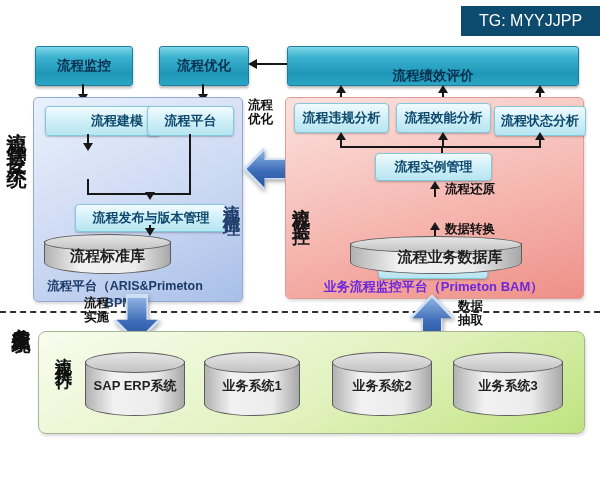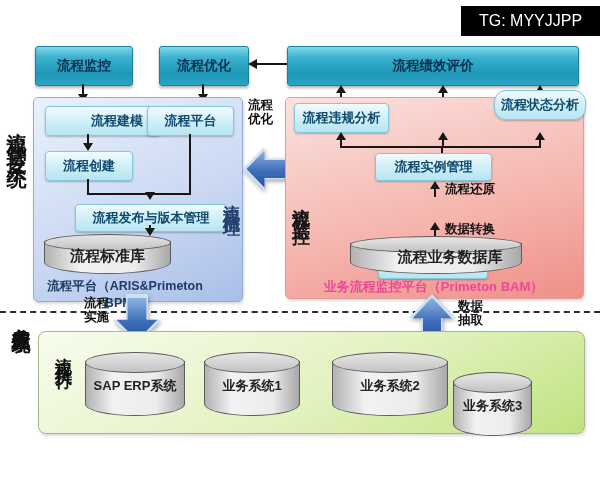--- a/index.html
+++ b/index.html
@@ -59,34 +59,34 @@
 
   .dash{position:absolute;border-top:2px dashed #2d2d2d;}
 
   .darkbar{background:#4a4a4a;color:#fff;display:flex;align-items:center;}
 </style>
 </head>
 <body>
 
 <div id="stage">
 
-  <div class="abs darkbar" style="left:461px;top:6px;width:139px;height:30px;background:#000000;font-size:16px;justify-content:center;">
+  <div class="abs darkbar" style="left:461px;top:6px;width:139px;height:30px;background:#0c4a6e;font-size:16px;justify-content:center;">
     <span>TG: MYYJJPP</span>
   </div>
 
   <div class="abs vtext" style="left:4px;top:116px;font-size:20px;letter-spacing:7px;">流程管控系统</div>
   <div class="abs vtext" style="left:8px;top:313px;font-size:19px;letter-spacing:1px;">业务应用系统</div>
 
   <div class="abs flex teal" style="left:35px;top:46px;width:96px;height:38px;">
     <span>流程监控</span>
   </div>
   <div class="abs flex teal" style="left:159px;top:46px;width:88px;height:38px;">
     <span>流程优化</span>
   </div>
-  <div class="abs flex teal" style="left:287px;top:46px;width:290px;height:38px;">
+  <div class="abs flex teal" style="left:287px;top:46px;width:290px;height:38px;align-items:flex-end;">
     <span>流程绩效评价</span>
   </div>
 
   <div class="ln" style="left:82px;top:84px;width:2px;height:11px;"></div>
   <div class="ah ah-d" style="left:78px;top:94px;"></div>
   <div class="ln" style="left:202px;top:84px;width:2px;height:11px;"></div>
   <div class="ah ah-d" style="left:198px;top:94px;"></div>
 
   <div class="ln" style="left:257px;top:63px;width:30px;height:2px;"></div>
   <div class="ah ah-l" style="left:248px;top:59px;"></div>
@@ -100,23 +100,20 @@
 
   <div class="abs panel panel-blue" style="left:33px;top:97px;width:208px;height:203px;"></div>
   <div class="abs flex ibox" style="left:45px;top:106px;width:86px;height:28px;padding-left:28px;">
     <span>流程建模</span>
   </div>
   <div class="abs flex ibox" style="left:147px;top:106px;width:85px;height:28px;">
     <span>流程平台</span>
   </div>
   <div class="ln" style="left:87px;top:134px;width:2px;height:10px;"></div>
   <div class="ah ah-d" style="left:83px;top:143px;"></div>
-  <div class="abs flex ibox" style="left:45px;top:151px;width:86px;height:28px;">
-    <span>流程创建</span>
-  </div>
 
   <div class="ln" style="left:87px;top:179px;width:2px;height:16px;"></div>
   <div class="ln" style="left:189px;top:134px;width:2px;height:61px;"></div>
   <div class="ln" style="left:87px;top:193px;width:104px;height:2px;"></div>
   <div class="ah ah-d" style="left:145px;top:192px;"></div>
   <div class="abs flex ibox" style="left:75px;top:204px;width:150px;height:26px;">
     <span>流程发布与版本管理</span>
   </div>
   <div class="ln" style="left:149px;top:225px;width:2px;height:4px;"></div>
   <div class="ah ah-d" style="left:145px;top:228px;"></div>
@@ -132,21 +129,24 @@
   <div class="abs lbl2" style="left:248px;top:98px;">流程优化</div>
   <div class="ba-wrap" style="left:243px;top:147px;width:46px;height:44px;">
     <div class="ba-outer clip-left"></div>
     <div class="ba-inner clip-left"></div>
   </div>
 
   <div class="abs panel panel-pink" style="left:285px;top:97px;width:297px;height:200px;"></div>
   <div class="abs flex ibox" style="left:294px;top:103px;width:93px;height:28px;">
     <span>流程违规分析</span>
   </div>
-  <div class="abs flex ibox" style="left:494px;top:90px;width:90px;height:28px;border-radius:12px;">
+  <div class="abs flex ibox" style="left:396px;top:103px;width:93px;height:28px;">
+    <span>流程效能分析</span>
+  </div>
+  <div class="abs flex ibox" style="left:494px;top:106px;width:90px;height:28px;">
     <span>流程状态分析</span>
   </div>
 
   <div class="ah ah-u" style="left:336px;top:132px;"></div>
   <div class="ln" style="left:340px;top:139px;width:2px;height:8px;"></div>
   <div class="ah ah-u" style="left:438px;top:132px;"></div>
   <div class="ln" style="left:442px;top:139px;width:2px;height:8px;"></div>
   <div class="ah ah-u" style="left:535px;top:132px;"></div>
   <div class="ln" style="left:539px;top:139px;width:2px;height:8px;"></div>
   <div class="ln" style="left:340px;top:146px;width:201px;height:2px;"></div>
@@ -161,21 +161,21 @@
     <span>监控规则管理</span>
   </div>
   <div class="ah ah-u" style="left:430px;top:222px;"></div>
   <div class="ln" style="left:434px;top:229px;width:2px;height:7px;"></div>
   <div class="abs" style="left:445px;top:221px;font-size:12.5px;font-weight:bold;color:#111;">数据转换</div>
   <div class="cyl" style="left:350px;top:236px;width:172px;height:38px;">
     <div class="cyl-top"></div>
     <div class="cyl-body"></div>
     <div class="cyl-label" style="font-size:15px;margin-left:28px;">流程业务数据库</div>
   </div>
-  <div class="abs cap" style="left:285px;top:278px;width:297px;font-size:13px;color:#ec4899;">业务流程监控平台（Primeton BAM）</div>
+  <div class="abs cap" style="left:285px;top:278px;width:297px;font-size:13px;color:#6d28d9;">业务流程监控平台（Primeton BAM）</div>
   <div class="abs vtext" style="left:289px;top:194px;font-size:18px;letter-spacing:6px;color:#161616;">流程监控</div>
 
   <div class="dash" style="left:0px;top:311px;width:600px;"></div>
 
   <div class="abs lbl2" style="left:84px;top:296px;">流程实施</div>
   <div class="ba-wrap" style="left:113px;top:294px;width:48px;height:50px;">
     <div class="ba-outer clip-down"></div>
     <div class="ba-inner clip-down"></div>
   </div>
   <div class="ba-wrap" style="left:409px;top:294px;width:46px;height:50px;">
@@ -190,25 +190,25 @@
   <div class="cyl cyl-lg" style="left:85px;top:352px;width:100px;height:64px;">
     <div class="cyl-top"></div>
     <div class="cyl-body"></div>
     <div class="cyl-label" style="font-size:13px;">SAP ERP系统</div>
   </div>
   <div class="cyl cyl-lg" style="left:204px;top:352px;width:96px;height:64px;">
     <div class="cyl-top"></div>
     <div class="cyl-body"></div>
     <div class="cyl-label" style="font-size:13px;">业务系统1</div>
   </div>
-  <div class="cyl cyl-lg" style="left:332px;top:352px;width:116px;height:64px;">
+  <div class="cyl cyl-lg" style="left:332px;top:352px;width:100px;height:64px;">
     <div class="cyl-top"></div>
     <div class="cyl-body"></div>
     <div class="cyl-label" style="font-size:13px;">业务系统2</div>
   </div>
-  <div class="cyl cyl-lg" style="left:453px;top:372px;width:79px;height:64px;">
+  <div class="cyl cyl-lg" style="left:453px;top:352px;width:110px;height:64px;">
     <div class="cyl-top"></div>
     <div class="cyl-body"></div>
     <div class="cyl-label" style="font-size:13px;">业务系统3</div>
   </div>
 
 
 </div>
 
 </body></html>

